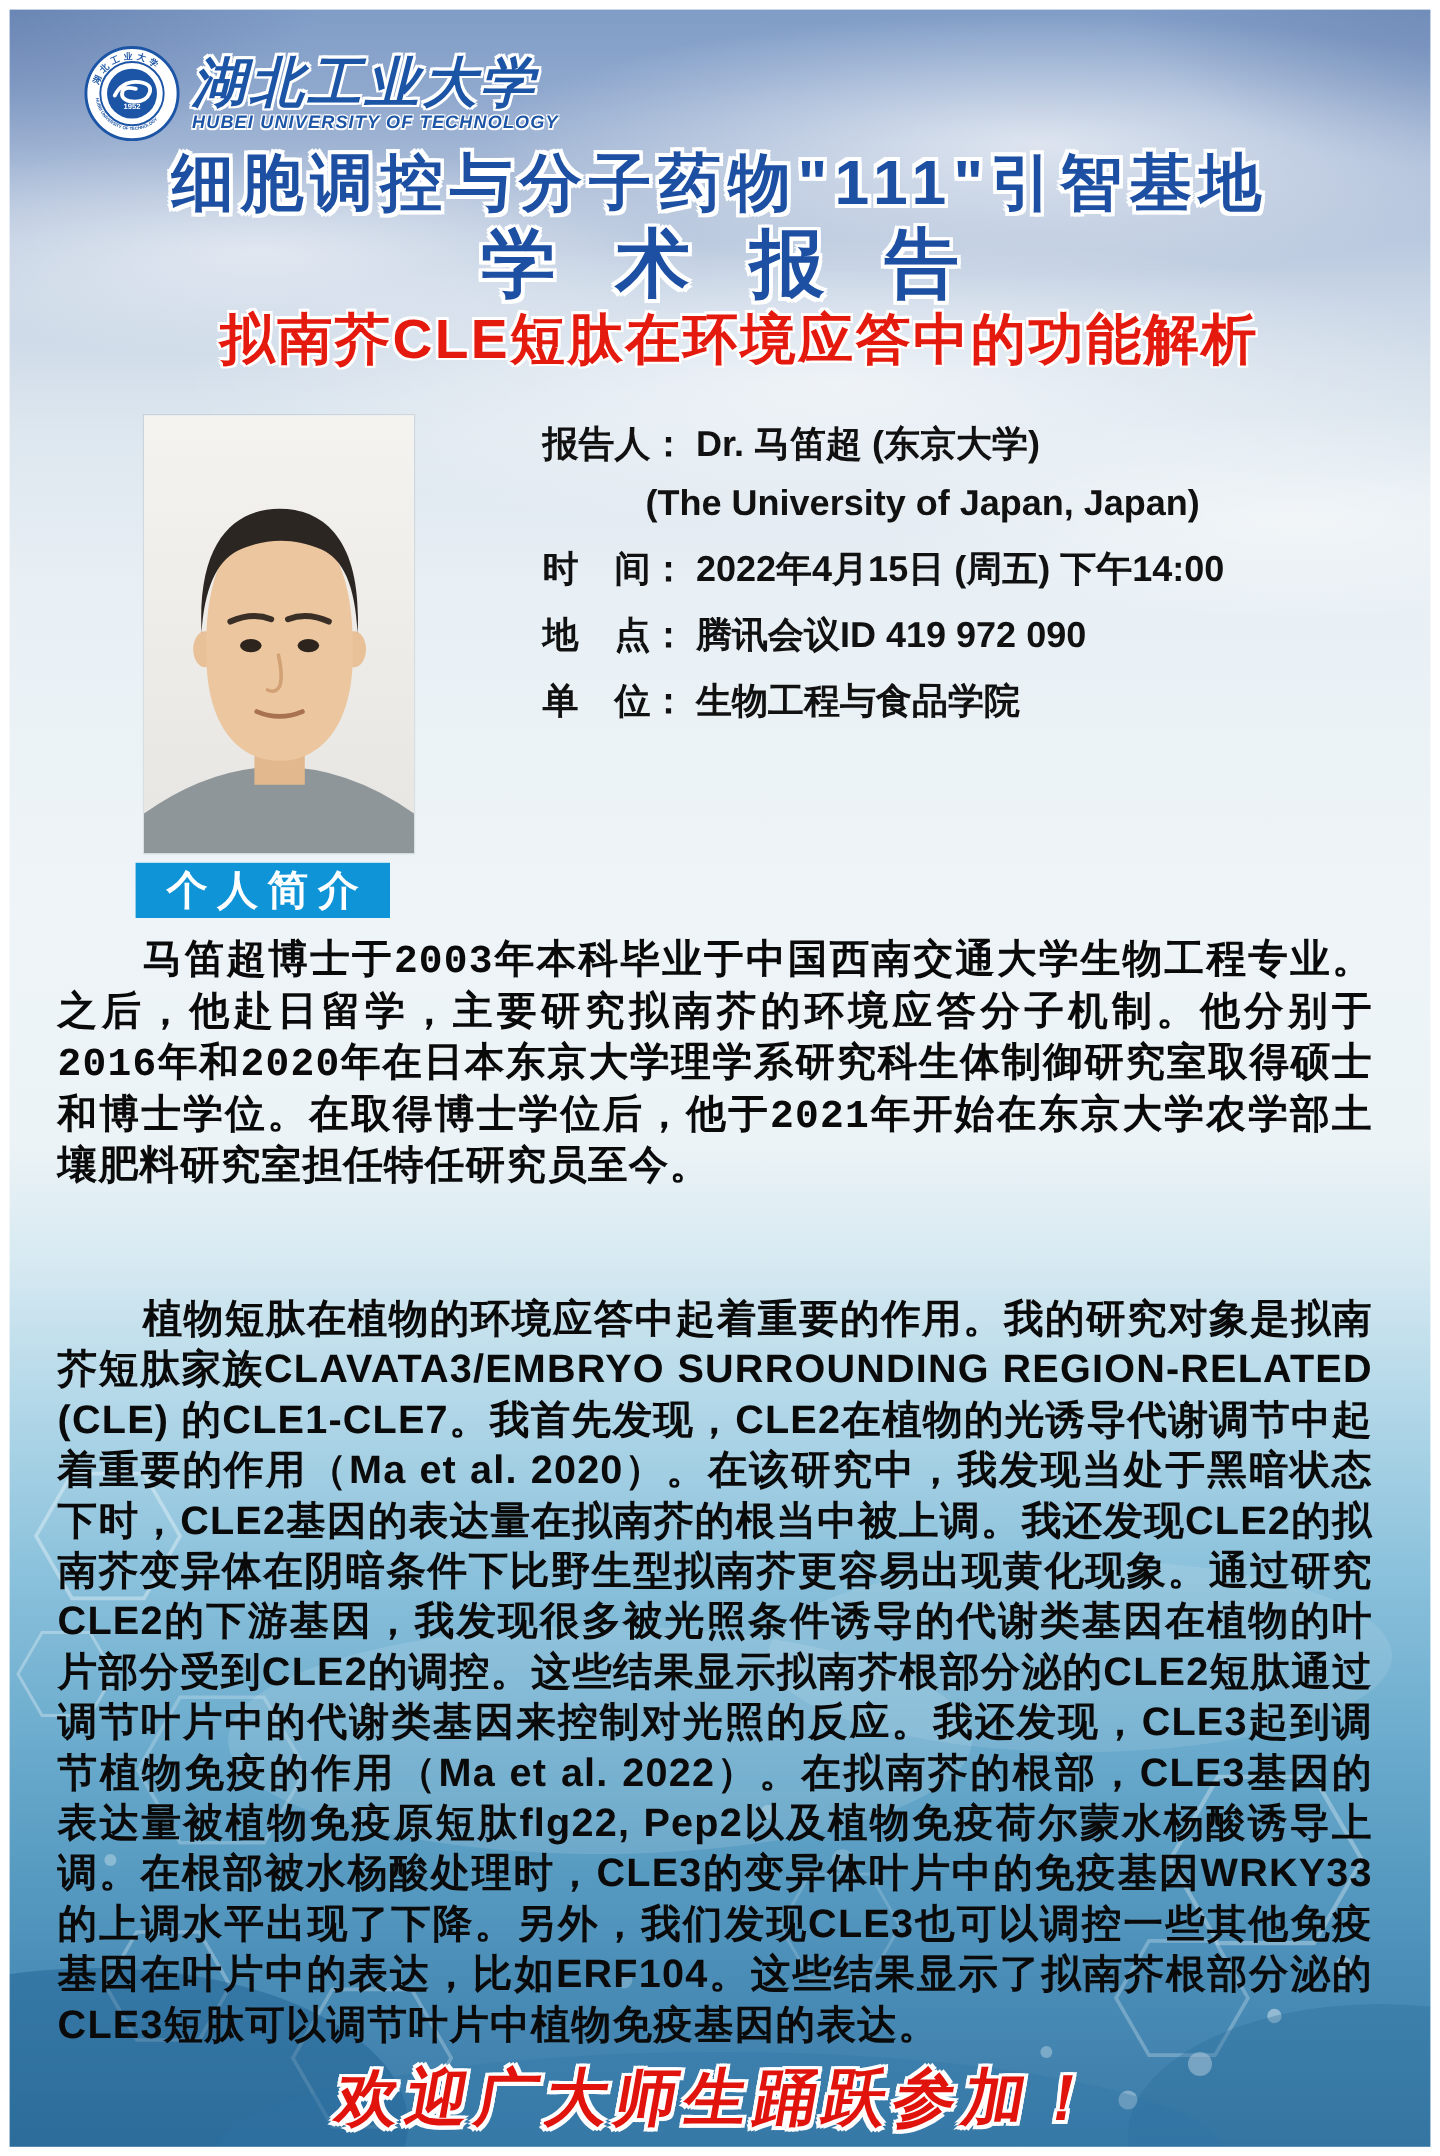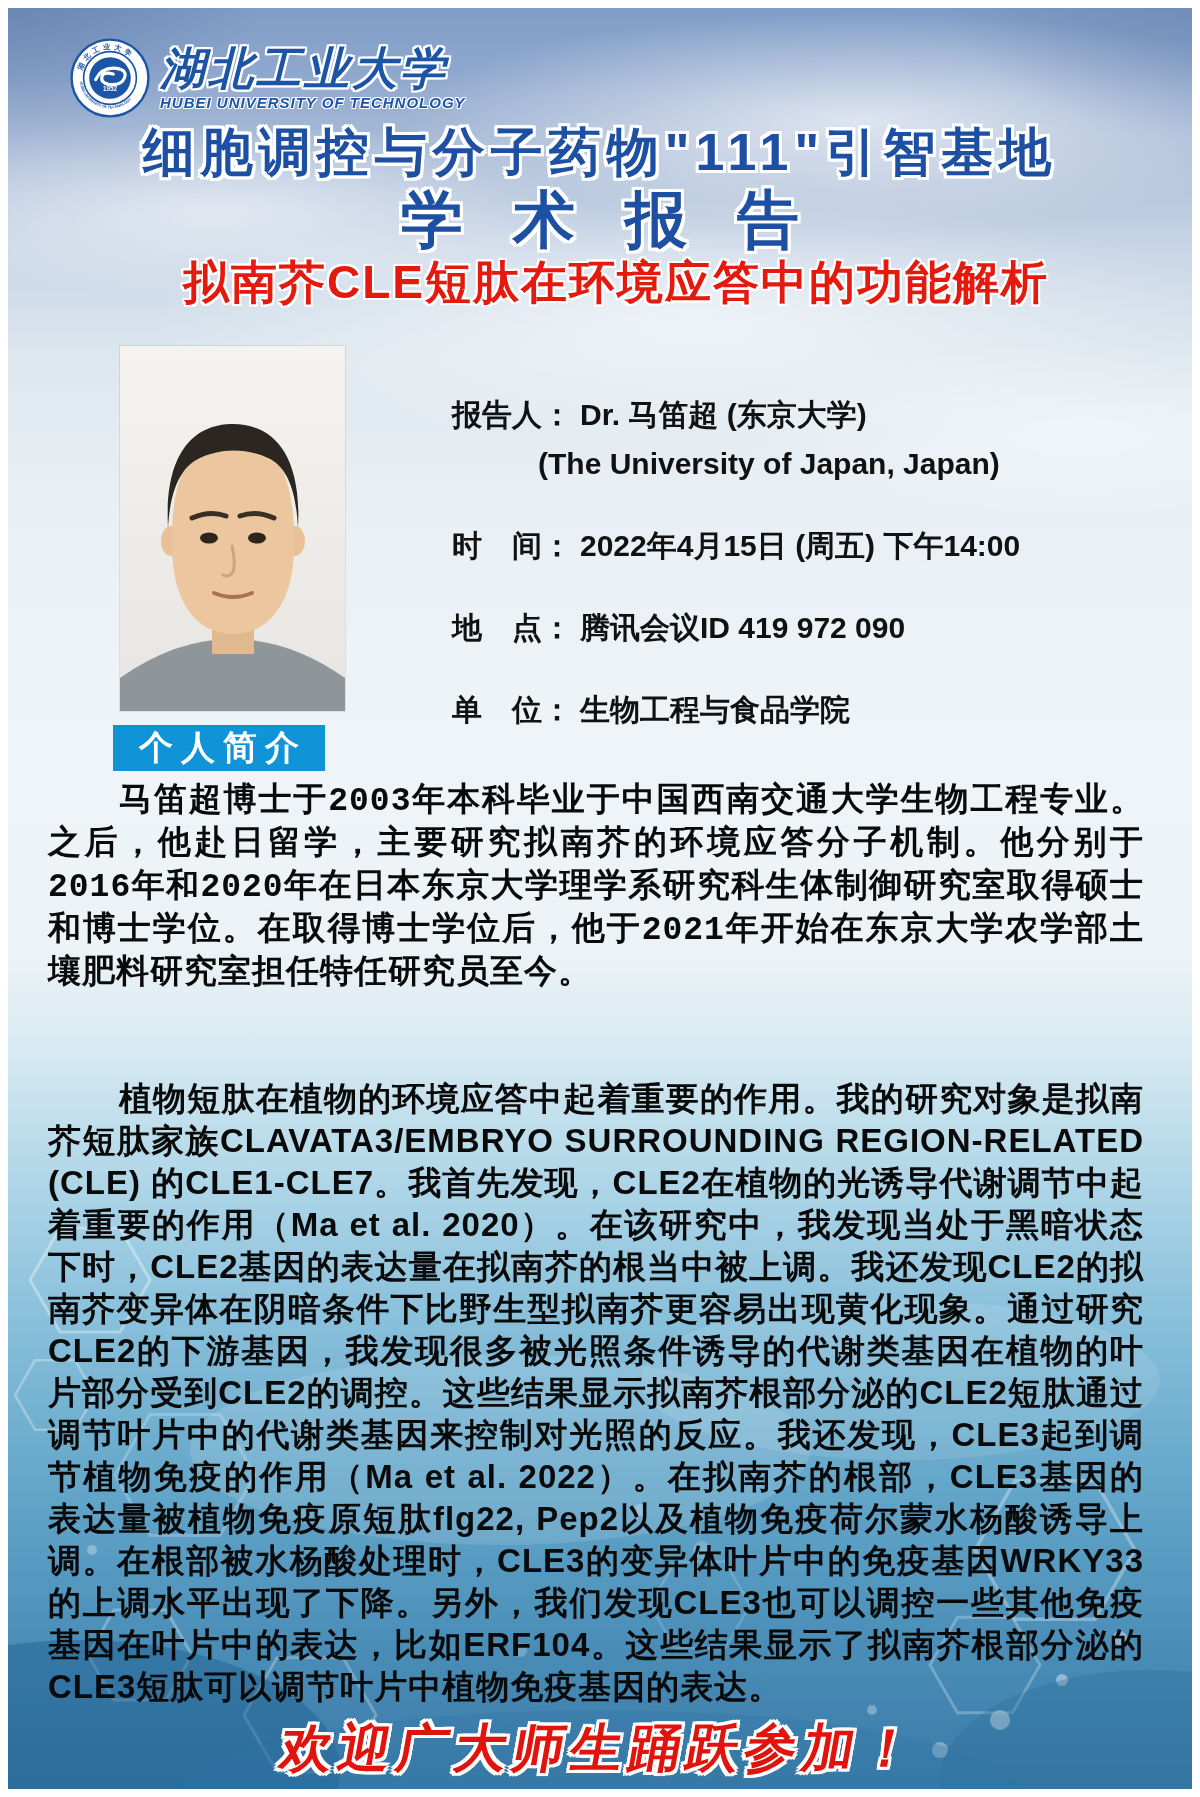--- a/index.html
+++ b/index.html
@@ -66,26 +66,26 @@
     font-size:46px;font-weight:900;color:#e41a0e;letter-spacing:2px;
     text-shadow:
       -2px -2px 0 #fff,2px -2px 0 #fff,-2px 2px 0 #fff,2px 2px 0 #fff,
       0 -2px 0 #fff,0 2px 0 #fff,-2px 0 0 #fff,2px 0 0 #fff;
     padding-left: 16px;
   }
 
   
   .photo{position:absolute;left:120px;top:346px;width:225px;height:365px;box-shadow:0 0 0 1px rgba(0,0,0,.08);}
   .info{position:absolute;left:452px;top:352px;width:660px;}
-  .info-row{font-size:30px;font-weight:bold;color:#111;line-height:38px;margin-bottom:17px;white-space:nowrap;margin-top:44px;}
+  .info-row{font-size:30px;font-weight:bold;color:#111;line-height:38px;margin-bottom:17px;white-space:nowrap;}
   .info-row .lbl{margin-right:8px;}
   .info-row.indent{padding-left:86px;margin-top:-6px;}
 
   
-  .sec-head{position:absolute;left:83px;display:flex;align-items:flex-end;height:58px;}
+  .sec-head{position:absolute;left:83px;display:flex;align-items:center;height:58px;}
   .sec-bar{width:20px;background:#1094d8;margin-right:10px;}
   .sec-box{
     background:#1094d8;color:#fff;font-size:34px;font-weight:bold;
     letter-spacing:8px;display:flex;align-items:center;justify-content:center;
     padding:0 18px 0 26px;min-width:140px;
   }
   .sec-head.one{top:713px;}
   .sec-head.two{top:1002px;}
 
   

